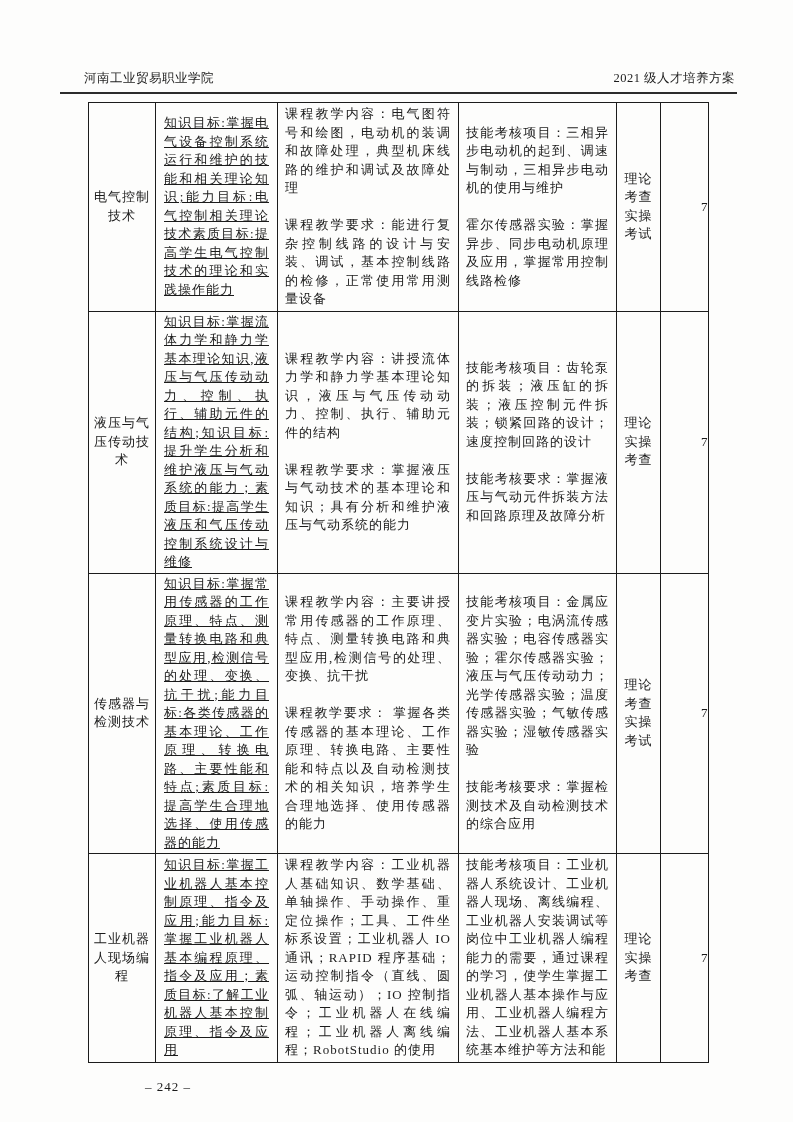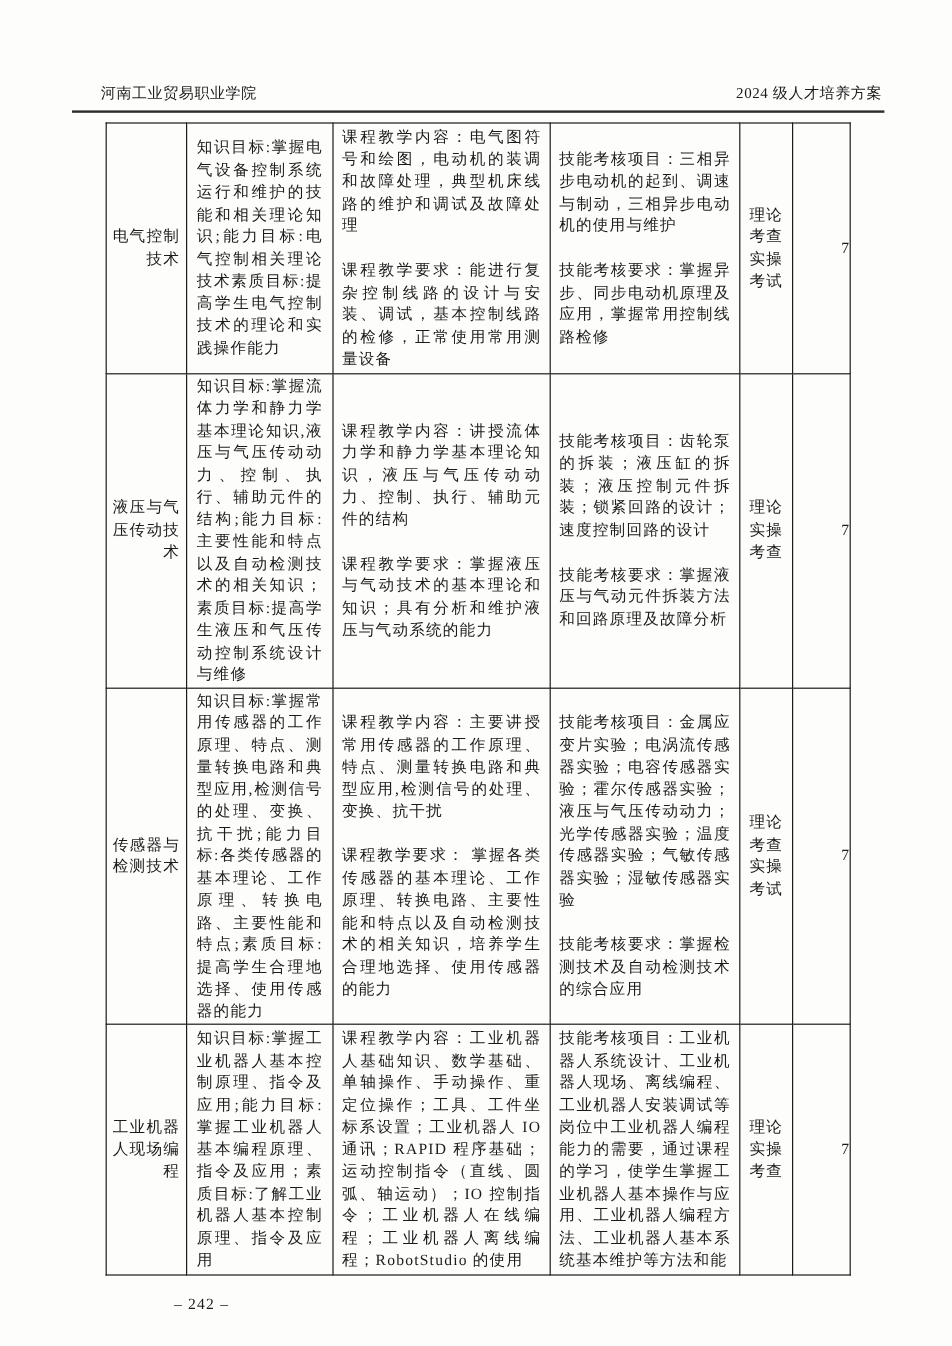--- a/index.html
+++ b/index.html
@@ -52,41 +52,41 @@
   }
   .course-table td {
     vertical-align: middle;
     line-height: 18.5px;
     letter-spacing: 1px;
   }
   tr.r1 { height: 185px; }
   tr.r2 { height: 233px; }
   tr.r3 { height: 252px; }
   tr.r4 { height: 208px; }
-  .c-name { padding: 16px 5px; text-align: right; }
-  .c-obj { padding: 1px 8px; text-align: justify; }
+  .c-name { padding: 16px 5px; text-align: center; }
+  .c-obj { padding: 1px 8px; text-align: justify; text-decoration: underline; }
   .c-teach, .c-assess { padding: 2px 7px; text-align: justify; margin-left: 28px; }
   .course-table p { margin: 0; }
   .course-table p + p { margin-top: 18.5px; }
   .c-method { text-align: center; white-space: pre-line; padding: 0 2px; }
   .c-hours { text-align: center; letter-spacing: 0; padding-left: 40px; }
   .page-number {
     margin: 16px 0 0 85px;
     font-size: 13px;
     letter-spacing: 1px;
   }
 </style>
 </head>
 <body>
 
 <div class="content">
 
   <div class="page-header">
     <span>河南工业贸易职业学院</span>
-    <span>2024 级人才培养方案</span>
+    <span>2021 级人才培养方案</span>
   </div>
   <hr class="header-rule">
 
   <table class="course-table">
     <colgroup>
       <col style="width:67px">
         <col style="width:122px">
         <col style="width:181px">
       <col style="width:158px">
         <col style="width:44px">
@@ -96,32 +96,32 @@
 
     <tr class="r1">
       <td class="c-name">电气控制技术</td>
       <td class="c-obj">知识目标:掌握电气设备控制系统运行和维护的技能和相关理论知识;能力目标:电气控制相关理论技术素质目标:提高学生电气控制技术的理论和实践操作能力</td>
       <td class="c-teach">
         <p>课程教学内容：电气图符号和绘图，电动机的装调和故障处理，典型机床线路的维护和调试及故障处理</p>
         <p>课程教学要求：能进行复杂控制线路的设计与安装、调试，基本控制线路的检修，正常使用常用测量设备</p>
       </td>
       <td class="c-assess">
         <p>技能考核项目：三相异步电动机的起到、调速与制动，三相异步电动机的使用与维护</p>
-        <p>技能考核要求：掌握异步、同步电动机原理及应用，掌握常用控制线路检修</p>
+        <p>霍尔传感器实验：掌握异步、同步电动机原理及应用，掌握常用控制线路检修</p>
       </td>
       <td class="c-method">理论
 考查
 实操
 考试</td>
       <td class="c-hours">76</td>
     </tr>
 
     <tr class="r2">
       <td class="c-name">液压与气压传动技术</td>
-      <td class="c-obj">知识目标:掌握流体力学和静力学基本理论知识,液压与气压传动动力、控制、执行、辅助元件的结构;能力目标:主要性能和特点以及自动检测技术的相关知识；素质目标:提高学生液压和气压传动控制系统设计与维修</td>
+      <td class="c-obj">知识目标:掌握流体力学和静力学基本理论知识,液压与气压传动动力、控制、执行、辅助元件的结构;知识目标:提升学生分析和维护液压与气动系统的能力；素质目标:提高学生液压和气压传动控制系统设计与维修</td>
       <td class="c-teach">
         <p>课程教学内容：讲授流体力学和静力学基本理论知识，液压与气压传动动力、控制、执行、辅助元件的结构</p>
         <p>课程教学要求：掌握液压与气动技术的基本理论和知识；具有分析和维护液压与气动系统的能力</p>
       </td>
       <td class="c-assess">
         <p>技能考核项目：齿轮泵的拆装；液压缸的拆装；液压控制元件拆装；锁紧回路的设计；速度控制回路的设计</p>
         <p>技能考核要求：掌握液压与气动元件拆装方法和回路原理及故障分析</p>
       </td>
       <td class="c-method">理论
 实操

